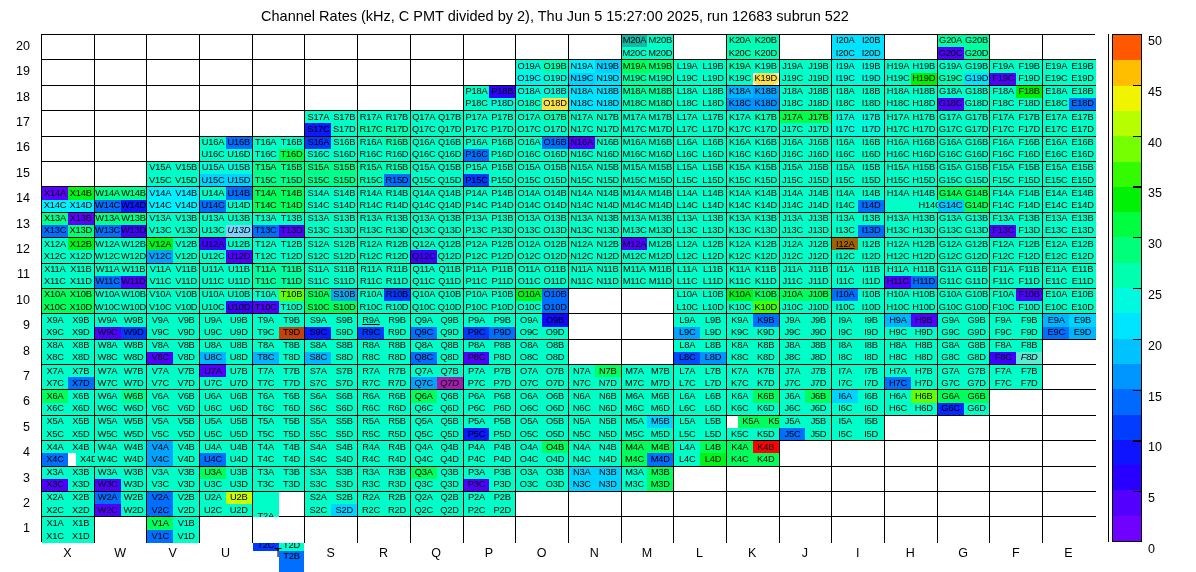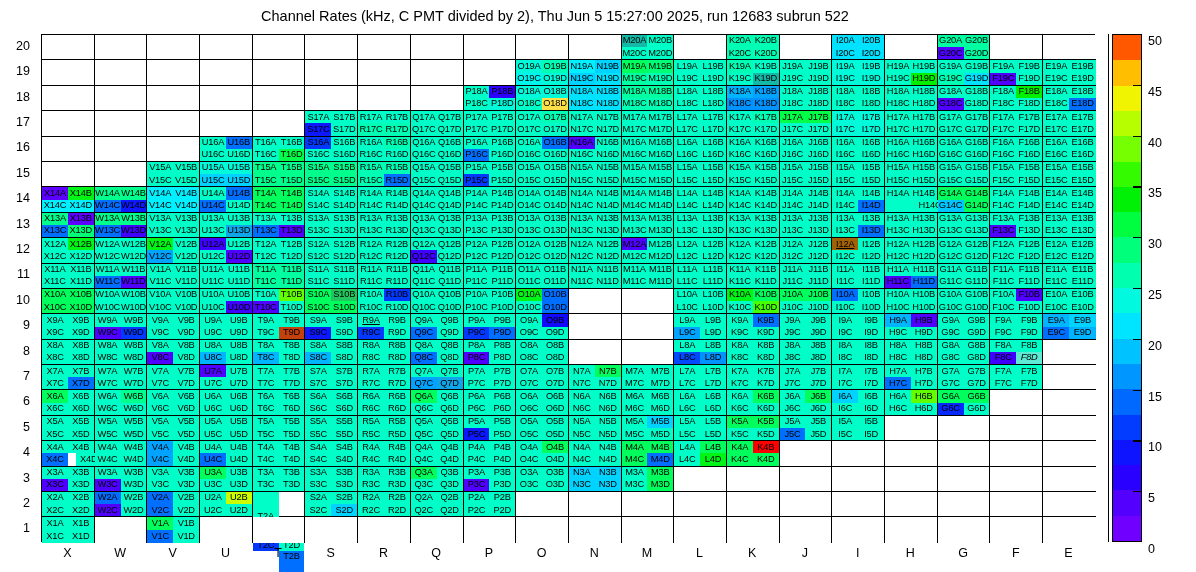--- a/index.html
+++ b/index.html
@@ -401,21 +401,21 @@
           <div class="sq" style="background: rgb(0, 255, 200);">L19D</div>
         </div>
       </div>
       <div class="gcell">
         <div class="subrow">
           <div class="sq" style="background: rgb(0, 255, 180);">K19A</div>
           <div class="sq" style="background: rgb(0, 255, 200);">K19B</div>
         </div>
         <div class="subrow">
           <div class="sq" style="background: rgb(0, 255, 200);">K19C</div>
-          <div class="sq" style="background: #14b8a6;">K19D</div>
+          <div class="sq" style="background: #fde047; border-radius: 6px;">K19D</div>
         </div>
       </div>
       <div class="gcell">
         <div class="subrow">
           <div class="sq" style="background: rgb(0, 255, 200);">J19A</div>
           <div class="sq" style="background: rgb(0, 255, 200);">J19B</div>
         </div>
         <div class="subrow">
           <div class="sq" style="background: rgb(0, 255, 200);">J19C</div>
           <div class="sq" style="background: rgb(0, 255, 200);">J19D</div>
@@ -1513,21 +1513,21 @@
           <div class="sq" style="background: rgb(0, 255, 200);">V13D</div>
         </div>
       </div>
       <div class="gcell">
         <div class="subrow">
           <div class="sq" style="background: rgb(0, 255, 200);">U13A</div>
           <div class="sq" style="background: rgb(0, 255, 200);">U13B</div>
         </div>
         <div class="subrow">
           <div class="sq" style="background: rgb(0, 255, 200);">U13C</div>
-          <div class="sq" style="background: #0ea5e9;">U13D</div>
+          <div class="sq" style="background: #7dd3fc; font-style: italic;">U13D</div>
         </div>
       </div>
       <div class="gcell">
         <div class="subrow">
           <div class="sq" style="background: rgb(0, 255, 200);">T13A</div>
           <div class="sq" style="background: rgb(0, 255, 200);">T13B</div>
         </div>
         <div class="subrow">
           <div class="sq" style="background: rgb(0, 110, 255);">T13C</div>
           <div class="sq" style="background: rgb(80, 0, 255);">T13D</div>
@@ -2135,21 +2135,21 @@
           <div class="sq" style="background: rgb(97, 255, 0);">T10B</div>
         </div>
         <div class="subrow">
           <div class="sq" style="background: rgb(80, 0, 255);">T10C</div>
           <div class="sq" style="background: rgb(0, 255, 200);">T10D</div>
         </div>
       </div>
       <div class="gcell">
         <div class="subrow">
           <div class="sq" style="background: rgb(0, 255, 93);">S10A</div>
-          <div class="sq" style="background: #22c55e;">S10B</div>
+          <div class="sq" style="background: #0ea5e9;">S10B</div>
         </div>
         <div class="subrow">
           <div class="sq" style="background: rgb(0, 255, 93);">S10C</div>
           <div class="sq" style="background: rgb(0, 255, 93);">S10D</div>
         </div>
       </div>
       <div class="gcell">
         <div class="subrow">
           <div class="sq" style="background: rgb(0, 255, 200);">R10A</div>
           <div class="sq" style="background: rgb(3, 56, 255);">R10B</div>
@@ -2765,21 +2765,21 @@
           <div class="sq" style="background: rgb(0, 255, 200);">R7D</div>
         </div>
       </div>
       <div class="gcell">
         <div class="subrow">
           <div class="sq" style="background: rgb(0, 255, 200);">Q7A</div>
           <div class="sq" style="background: rgb(0, 255, 200);">Q7B</div>
         </div>
         <div class="subrow">
           <div class="sq" style="background: rgb(0, 163, 255);">Q7C</div>
-          <div class="sq" style="background: #0ea5e9;">Q7D</div>
+          <div class="sq" style="background: #a21caf; font-style: italic;">Q7D</div>
         </div>
       </div>
       <div class="gcell">
         <div class="subrow">
           <div class="sq" style="background: rgb(0, 255, 200);">P7A</div>
           <div class="sq" style="background: rgb(0, 255, 200);">P7B</div>
         </div>
         <div class="subrow">
           <div class="sq" style="background: rgb(0, 255, 200);">P7C</div>
           <div class="sq" style="background: rgb(0, 255, 200);">P7D</div>
@@ -3224,21 +3224,21 @@
           <div class="sq" style="background: rgb(0, 255, 200);">L5A</div>
           <div class="sq" style="background: rgb(0, 255, 200);">L5B</div>
         </div>
         <div class="subrow">
           <div class="sq" style="background: rgb(0, 255, 200);">L5C</div>
           <div class="sq" style="background: rgb(0, 255, 200);">L5D</div>
         </div>
       </div>
       <div class="gcell">
         <div class="subrow">
-          <div class="sq" style="background: rgb(0, 255, 93);">K5A</div>
+          <div class="sq" style="background: rgb(0, 255, 93); margin-left: 11px;">K5A</div>
           <div class="sq" style="background: rgb(0, 255, 93);">K5B</div>
         </div>
         <div class="subrow">
           <div class="sq" style="background: rgb(0, 255, 200);">K5C</div>
           <div class="sq" style="background: rgb(0, 255, 200);">K5D</div>
         </div>
       </div>
       <div class="gcell">
         <div class="subrow">
           <div class="sq" style="background: rgb(0, 255, 200);">J5A</div>

